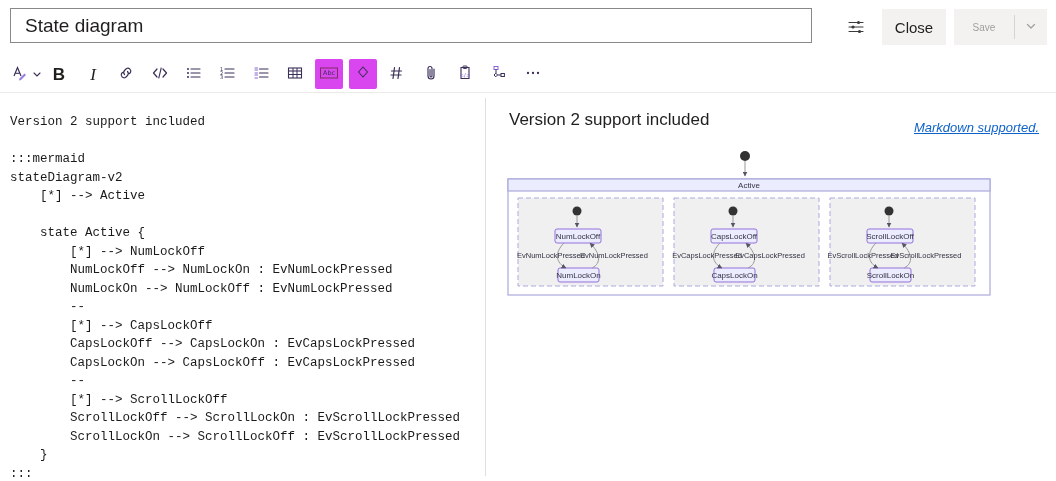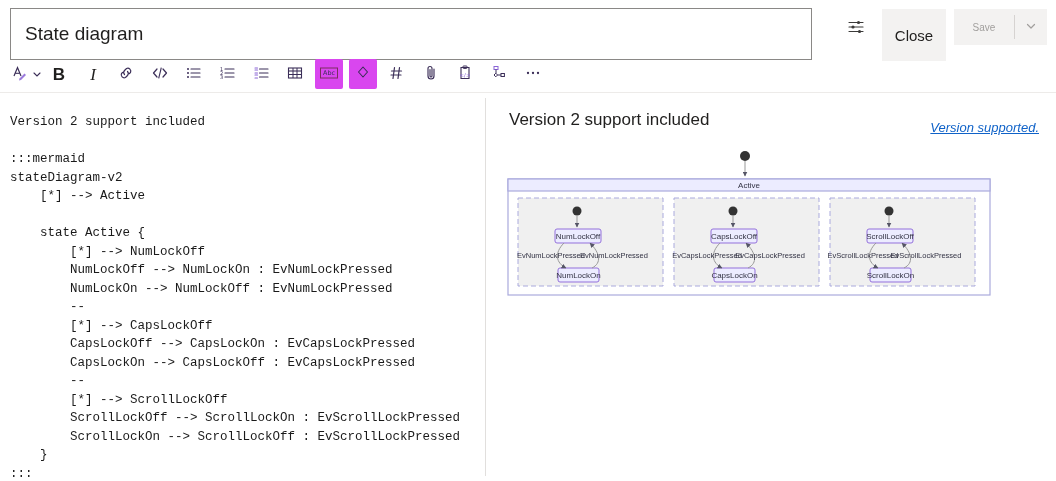--- a/index.html
+++ b/index.html
@@ -6,32 +6,32 @@
   body{
     width:1056px;height:481px;overflow:hidden;background:#ffffff;
     font-family:"Liberation Sans",sans-serif;color:#201f1e;
     -webkit-font-smoothing:antialiased;
   }
   .app{position:relative;width:1056px;height:481px;}
 
   
   .header{position:absolute;left:0;top:0;width:1056px;height:56px;}
   .title-input{
-    position:absolute;left:10px;top:8px;width:802px;height:52px;
+    position:absolute;left:10px;top:8px;width:802px;height:35px;
     box-sizing:border-box;border:1px solid #8a8886;background:#fff;
     font-family:"Liberation Sans",sans-serif;font-size:19px;color:#201f1e;
     padding:0 14px;outline:none;
   }
   .settings-btn{
     position:absolute;left:840px;top:12px;width:32px;height:32px;
     display:flex;align-items:center;justify-content:center;
     background:transparent;border:none;cursor:pointer;
   }
   .close-btn{
-    position:absolute;left:882px;top:9px;width:64px;height:52px;
+    position:absolute;left:882px;top:9px;width:64px;height:36px;
     background:#f3f2f1;border:none;cursor:pointer;
     font-family:"Liberation Sans",sans-serif;font-size:15px;color:#201f1e;
     display:flex;align-items:center;justify-content:center;
   }
   .save-group{
     position:absolute;left:954px;top:9px;height:36px;display:flex;
     background:#f3f2f1;
   }
   .save-btn{
     width:60px;height:36px;background:transparent;border:none;
@@ -308,21 +308,21 @@
         <svg width="18" height="18" viewBox="0 0 18 18">
           <g fill="#3b2e58">
               <circle cx="4" cy="9" r="1.15"></circle>
               <circle cx="9" cy="9" r="1.15"></circle>
               <circle cx="14" cy="9" r="1.15"></circle>
             </g>
         </svg>
       </span>
     </button>
 
-    <a class="md-link">Version supported.</a>
+    <a class="md-link">Markdown supported.</a>
   </div>
 
   <div class="tb-sep"></div>
 
   <div class="panes">
 
     <div class="editor">
       <pre class="code">Version 2 support included
 
 :::mermaid

